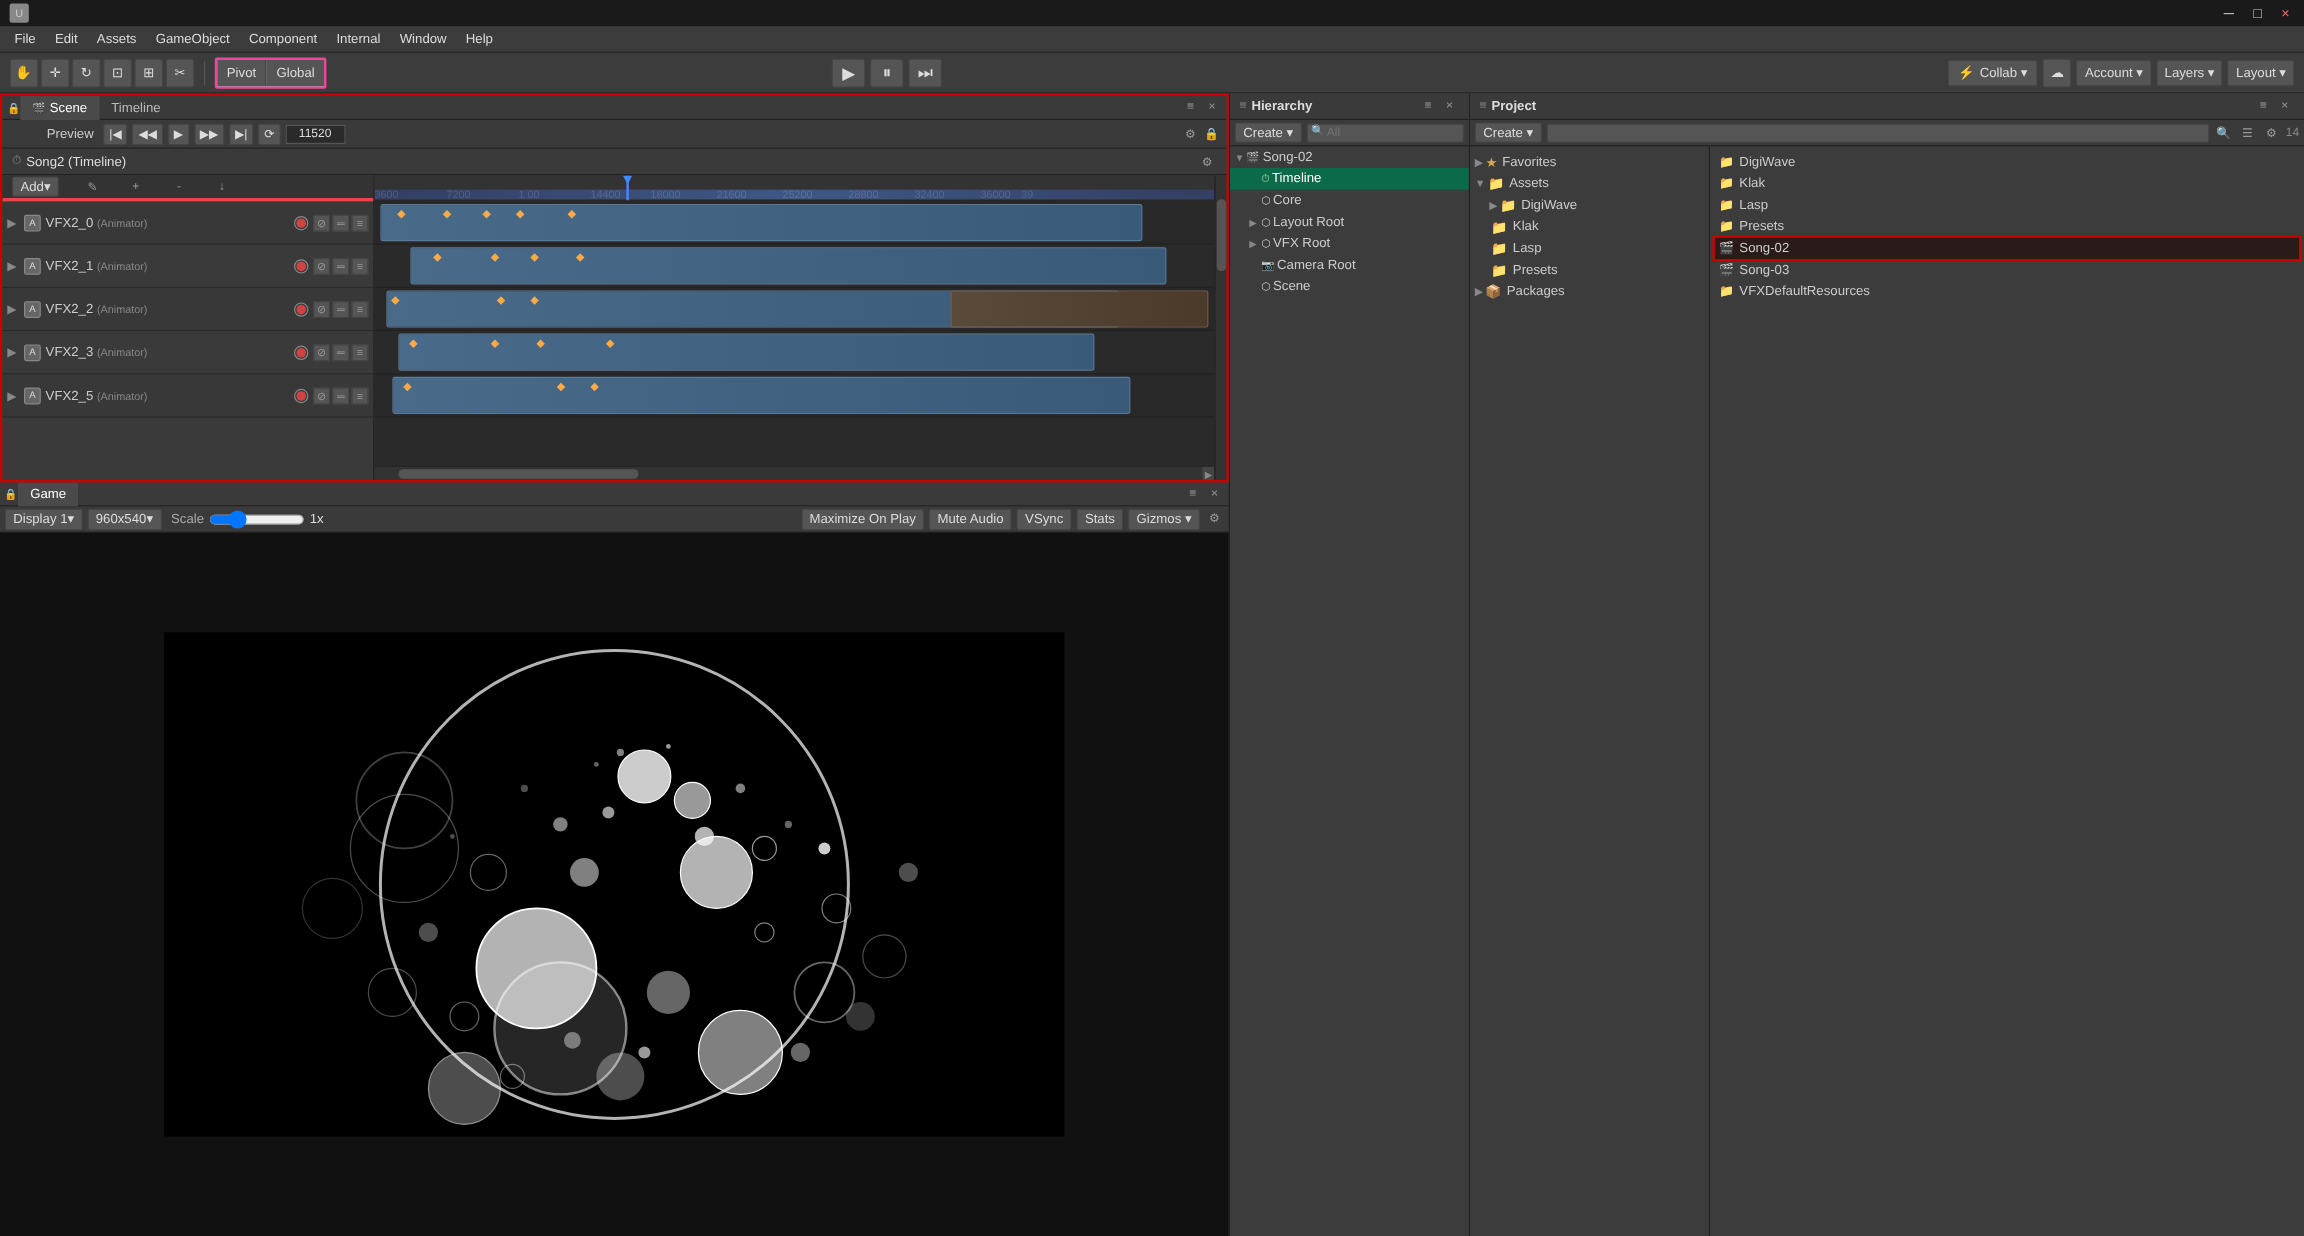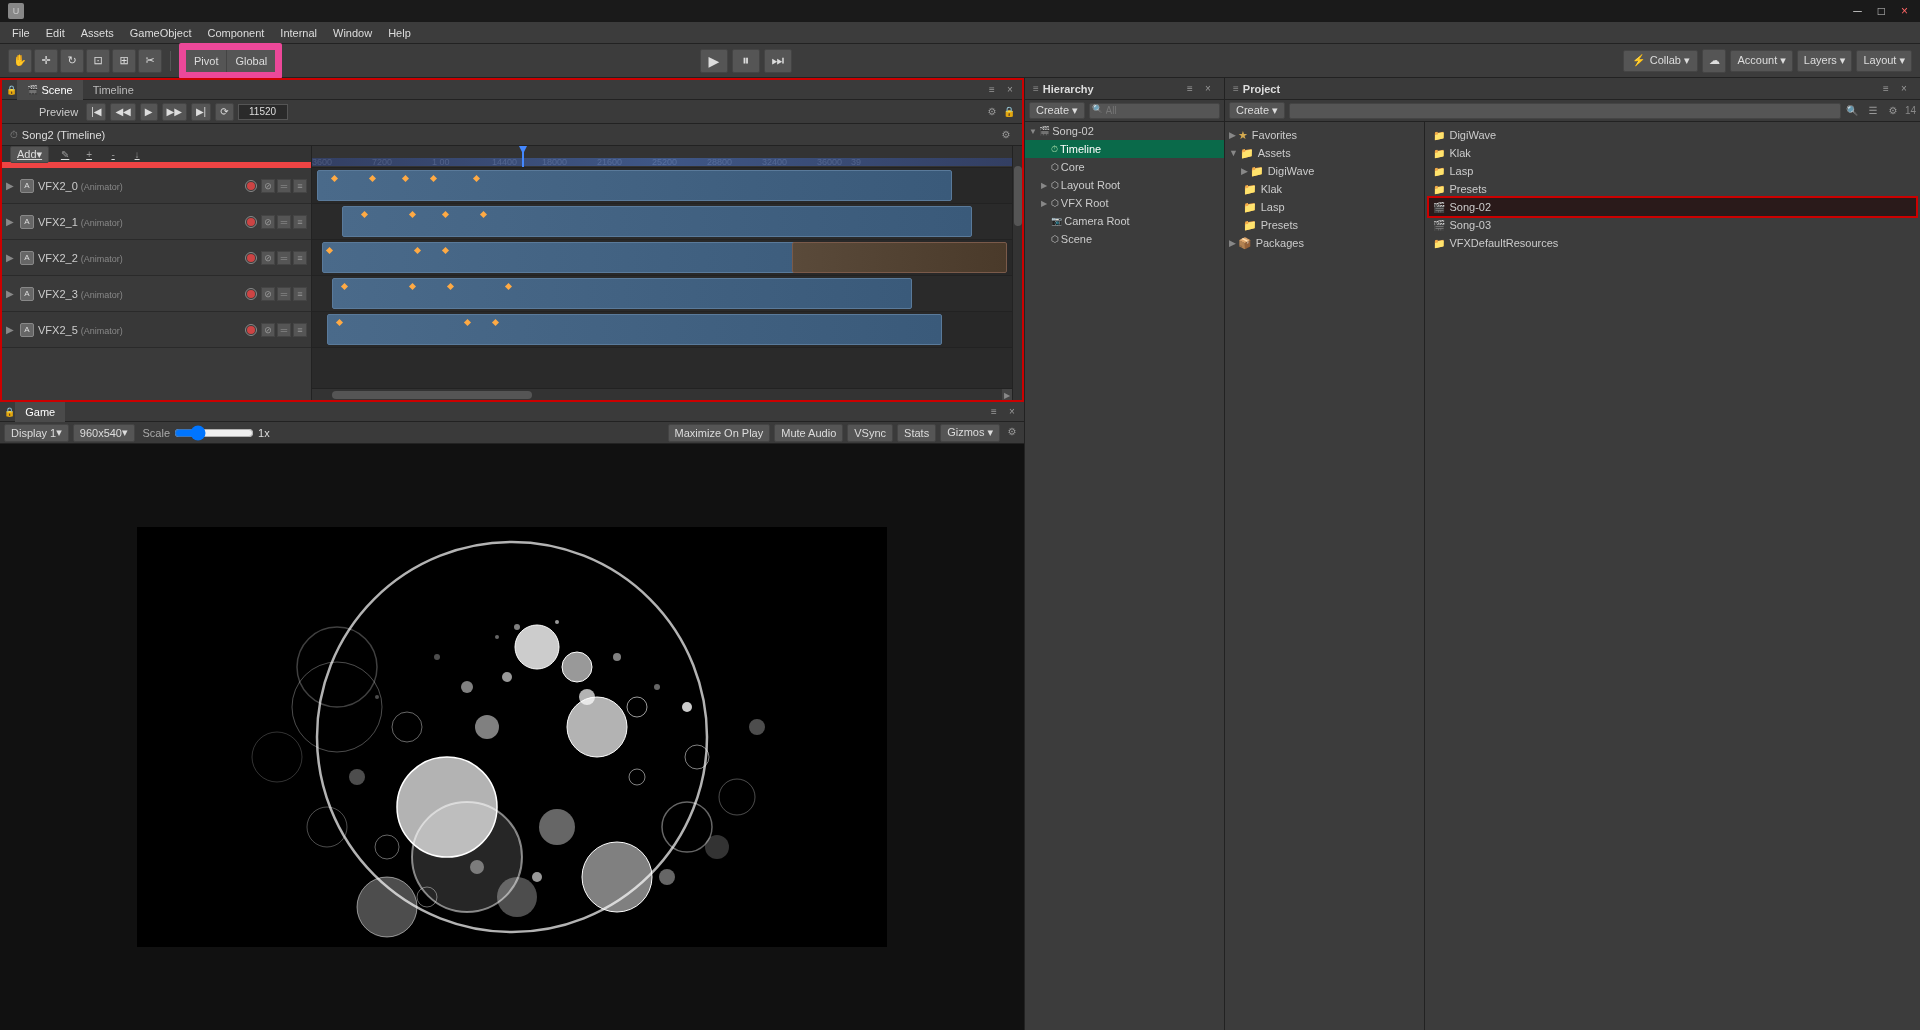--- a/index.html
+++ b/index.html
@@ -66,21 +66,21 @@
       align-items: center;
       justify-content: center;
       padding: 0 4px;
       border-radius: 2px;
     }
     .toolbar-separator { width: 1px; height: 20px; background: #555; margin: 0 4px; }
     .toolbar-group { display: flex; align-items: center; gap: 2px; }
     .pivot-global-group {
       display: flex;
       background: #c4b5fd;
-      border: 7px solid #ec4899;
+      border: 2px solid #ec4899;
       border-radius: 2px;
       overflow: hidden;
     }
     .pivot-global-group .btn {
       padding: 2px 8px;
       cursor: pointer;
       background: #555;
       color: #ddd;
       font-size: 11px;
       border: none;
@@ -224,26 +224,25 @@
       background: #3a3a3a;
       border-right: 1px solid #222;
       flex-shrink: 0;
       display: flex;
       flex-direction: column;
     }
 
     .track-list-header {
       height: 22px;
       background: #333;
-      border-bottom: 6px solid #ef4444;
+      border-bottom: 3px solid #ef4444;
       display: flex;
       align-items: center;
       padding: 0 8px;
-      gap: 8px;
-      text-decoration: underline;
+      gap: 20px;
     }
     .add-btn {
       background: #555;
       border: 1px solid #444;
       color: #ddd;
       padding: 1px 6px;
       font-size: 11px;
       cursor: pointer;
       border-radius: 2px;
     }

